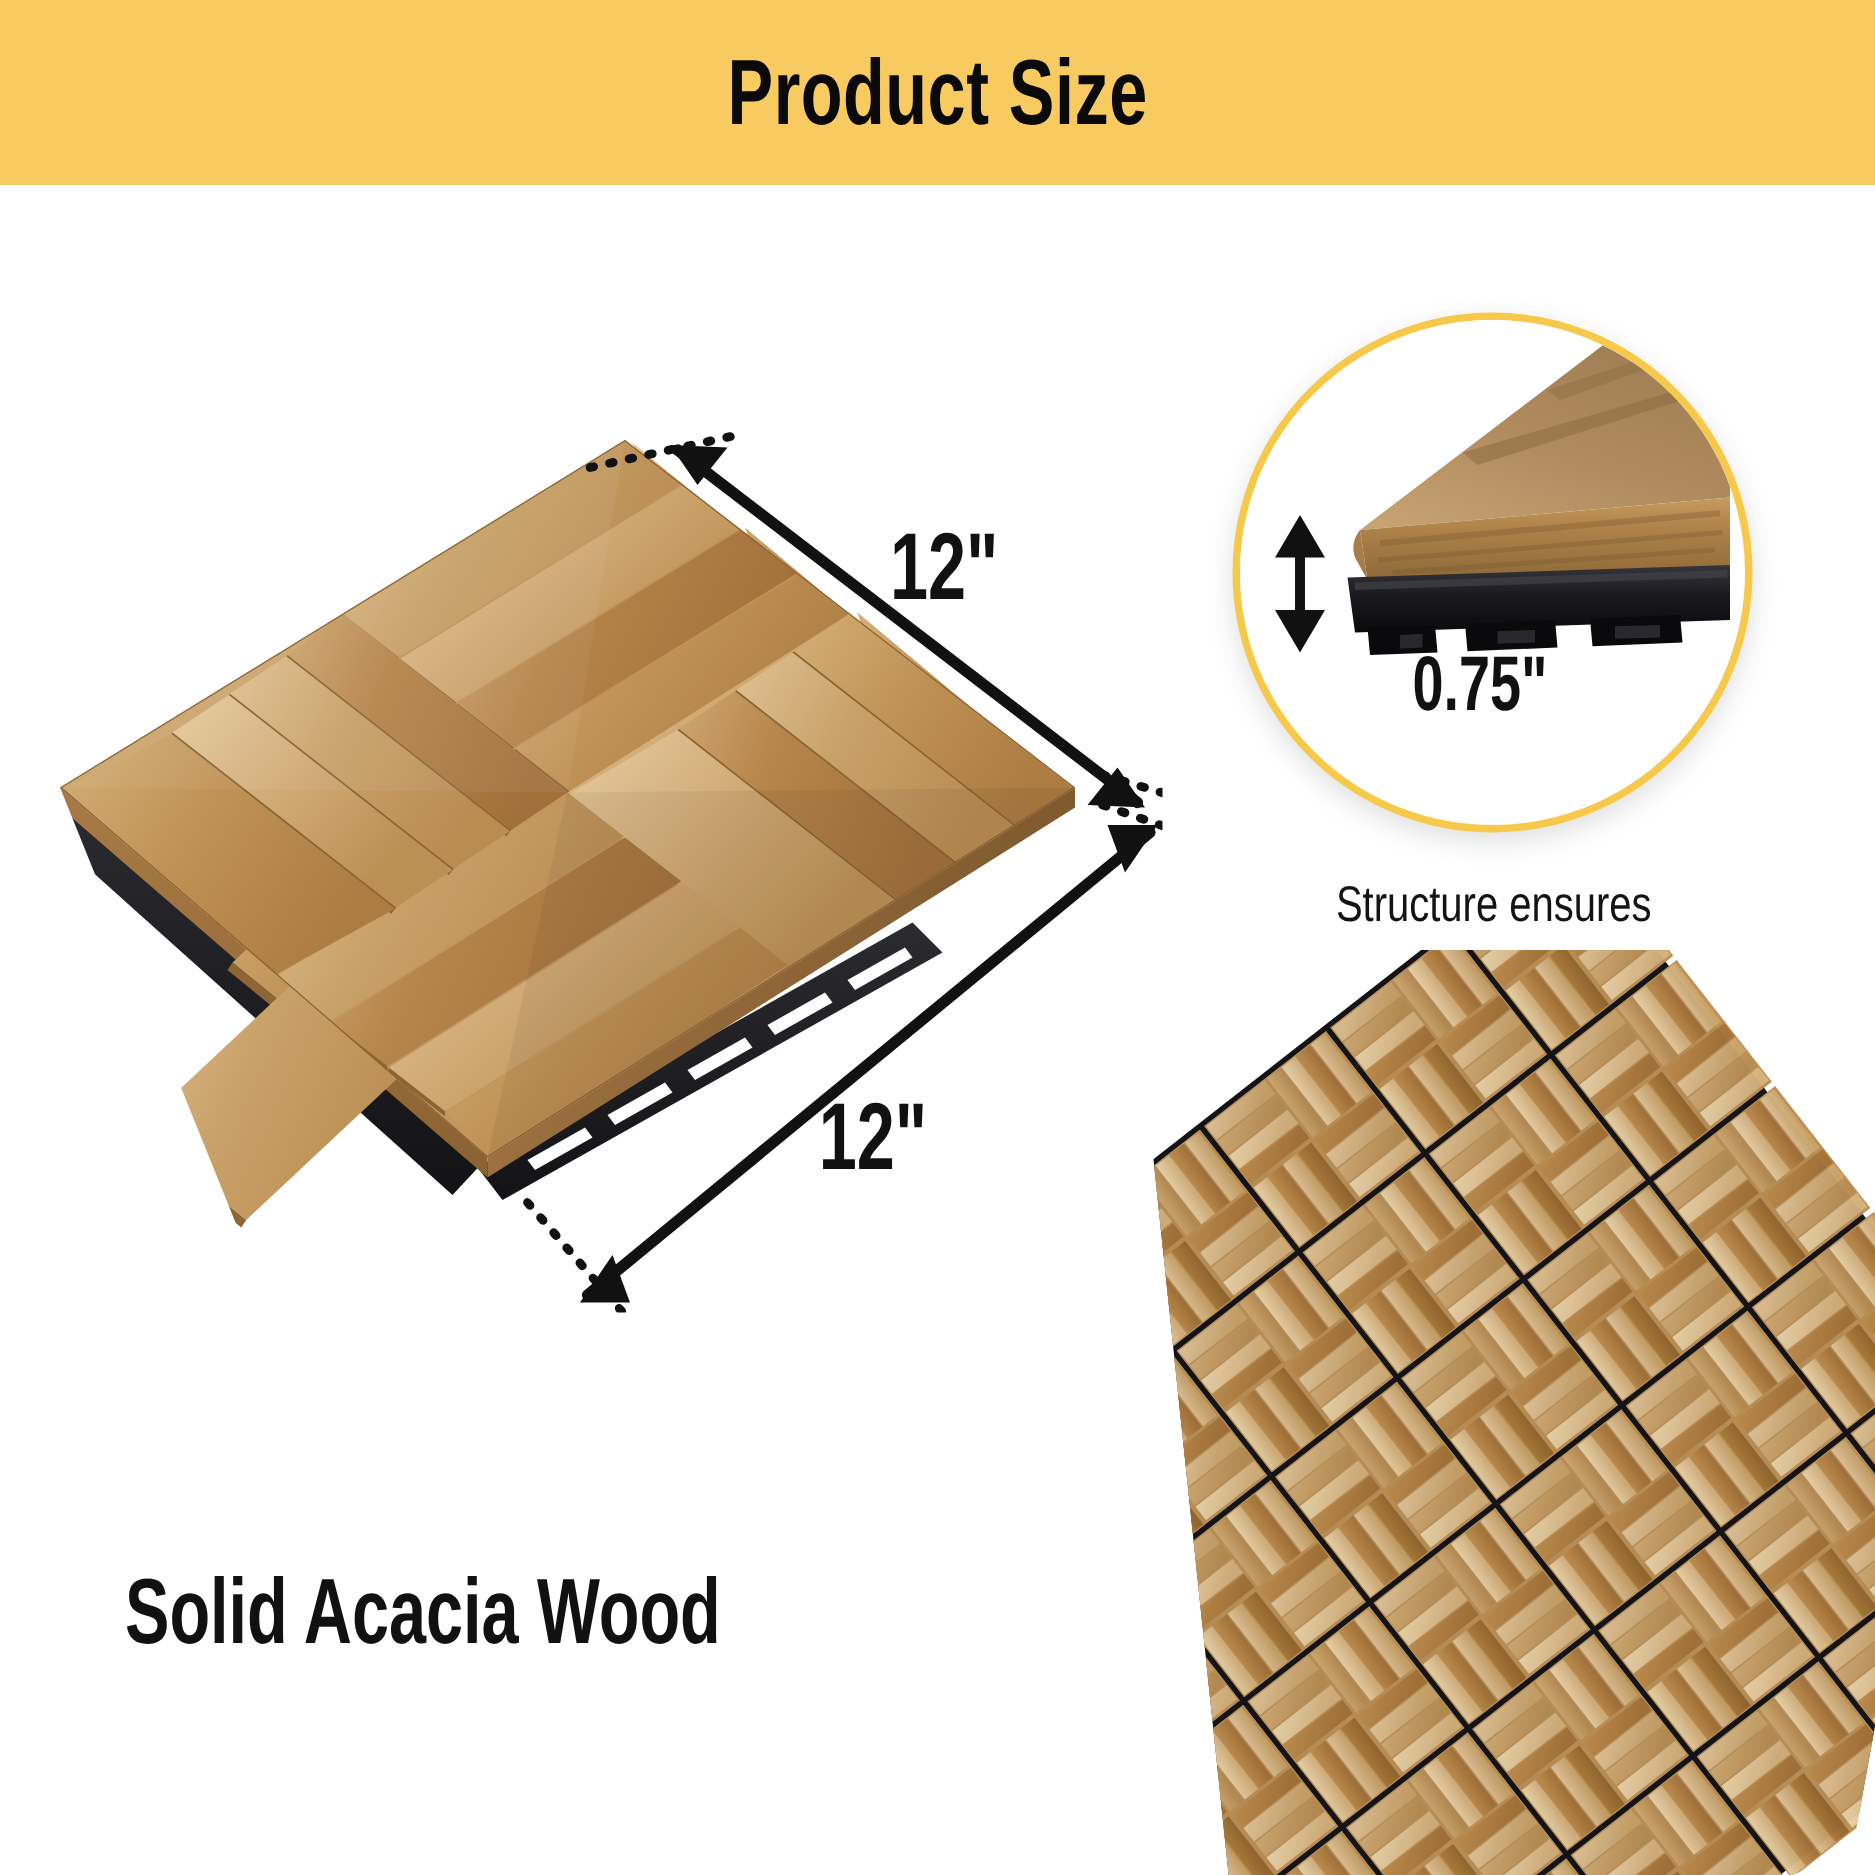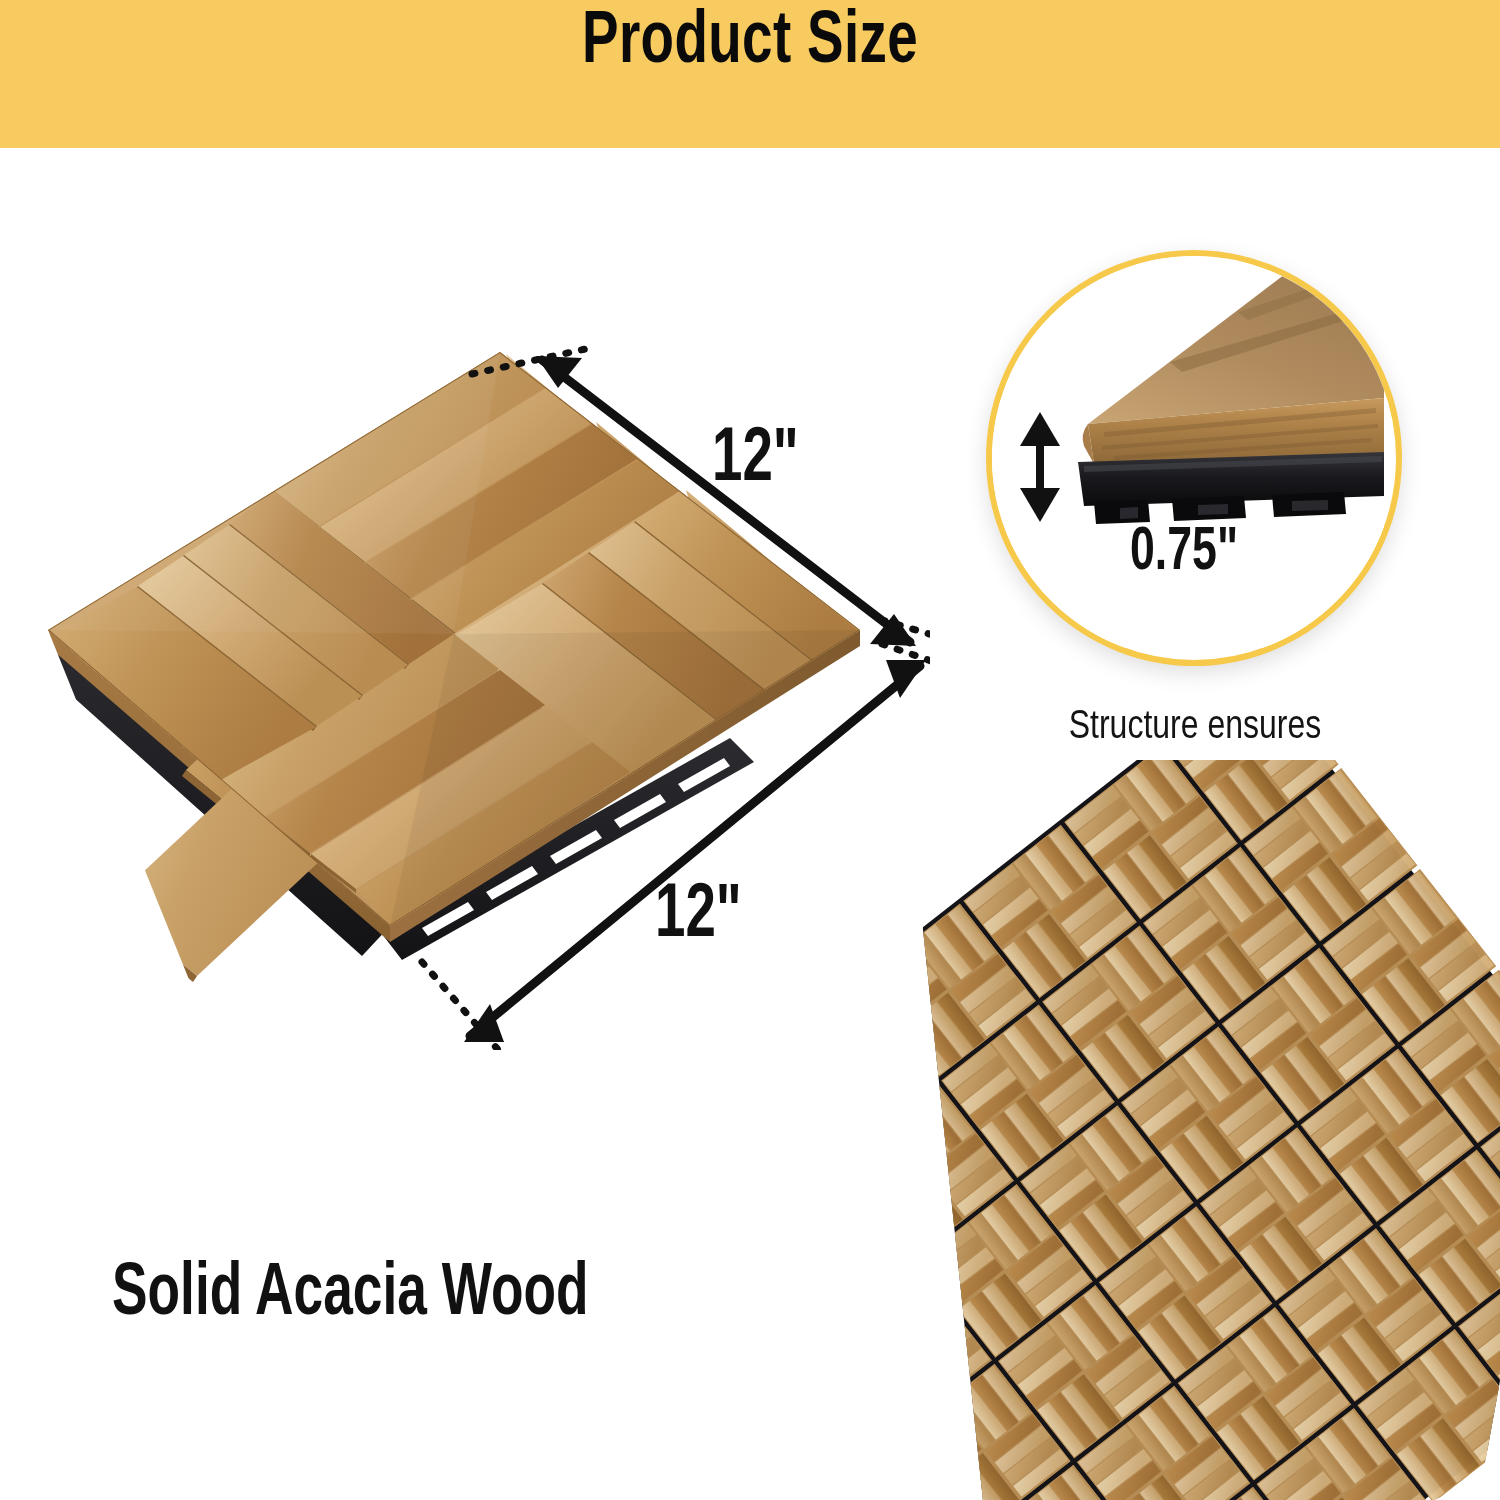--- a/index.html
+++ b/index.html
@@ -18,21 +18,21 @@
   }
 
   
   #header-banner {
     position: absolute;
     left: 0; top: 0;
     width: 1500px;
     height: 148px;
     background: #f8cb60;
     display: flex;
-    align-items: flex-start;
+    align-items: center;
     justify-content: center;
   }
   #header-title {
     font-family: "Liberation Sans Narrow", "Liberation Sans", sans-serif;
     font-weight: 700;
     font-size: 74px;
     line-height: 1;
     color: #0a0a0a;
     letter-spacing: 0.5px;
     transform: scaleX(0.74);
@@ -115,21 +115,21 @@
     font-weight: 400;
     font-size: 40px;
     line-height: 1.22;
     color: #141414;
   }
   #drainage-caption .squeeze-c { transform: scaleX(0.80); }
 
   
   #material-label {
     position: absolute;
-    left: 112px;
+    left: 100px;
     top: 1246px;
     font-size: 74px;
   }
 
   
   #deck-photo {
     position: absolute;
     left: 660px;
     top: 760px;
     width: 850px;

